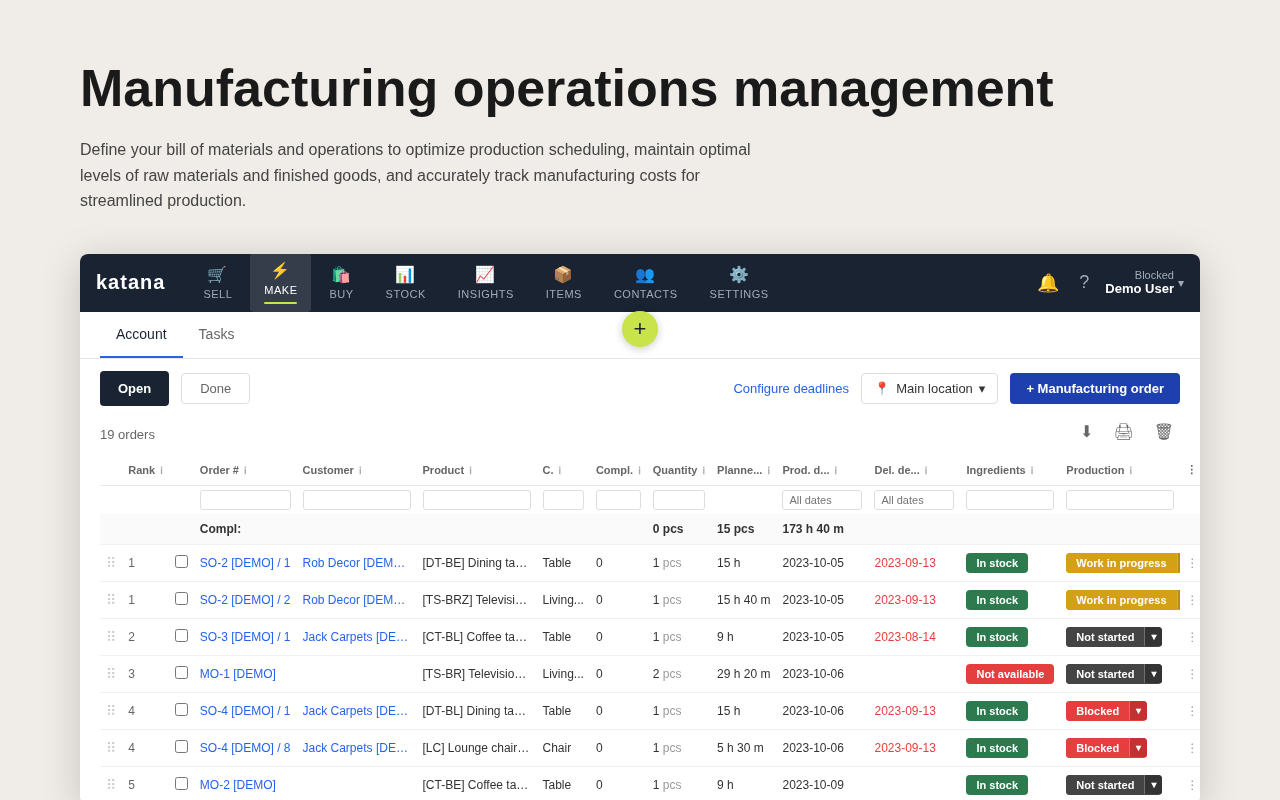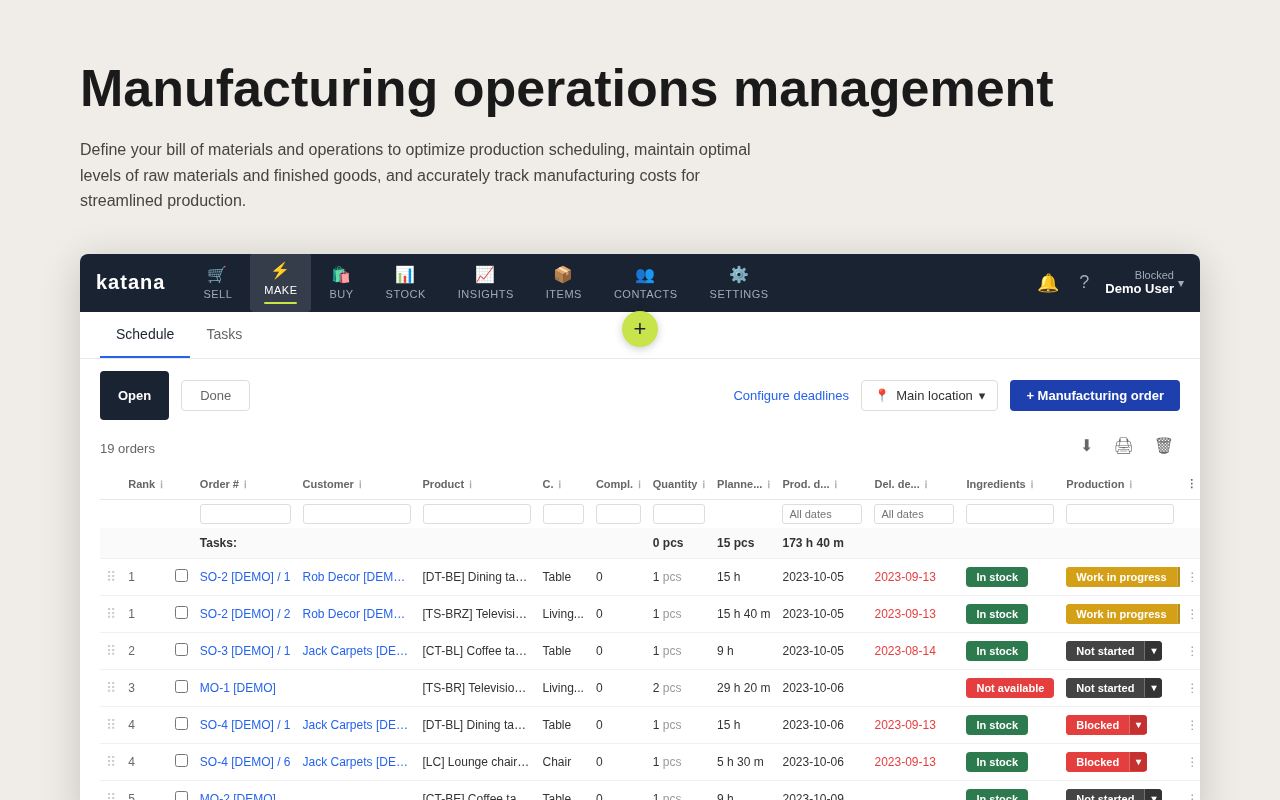--- a/index.html
+++ b/index.html
@@ -160,21 +160,21 @@
     .toolbar {
       display: flex;
       align-items: center;
       padding: 12px 20px;
       gap: 12px;
     }
     .btn-open {
       background: #1a2332;
       color: #fff;
       border: none;
-      padding: 17px 18px;
+      padding: 10px 18px;
       border-radius: 4px;
       font-size: 13px;
       font-weight: 600;
       cursor: pointer;
     }
     .btn-done {
       background: transparent;
       color: #666;
       border: 1px solid #ddd;
       padding: 7px 18px;
@@ -436,21 +436,21 @@
         <span class="chevron-down">▾</span>
       </div>
     </div>
 
     <div class="fab-button">+</div>
   </nav>
 
   <div class="content-area">
 
     <div class="tabs-row">
-      <div class="tab active">Schedule</div>
+      <div class="tab active">Account</div>
       <div class="tab">Tasks</div>
     </div>
 
     <div class="toolbar">
       <button class="btn-open">Open</button>
       <button class="btn-done">Done</button>
       <div class="spacer"></div>
       <a class="configure-deadlines">Configure deadlines</a>
       <button class="btn-location">
         <span>📍</span>
@@ -506,21 +506,21 @@
             <td><input type="text" placeholder="" style=""></td>
             <td></td>
           </tr>
         </thead>
         <tbody id="table-body">
 
           <tr class="total-row">
             <td></td>
             <td></td>
             <td></td>
-            <td><strong>Tasks:</strong></td>
+            <td><strong>Compl:</strong></td>
             <td></td>
             <td></td>
             <td></td>
             <td></td>
             <td><strong>0</strong> pcs</td>
             <td><strong>15</strong> pcs</td>
             <td><strong>173 h 40 m</strong></td>
             <td></td>
             <td></td>
             <td></td>
@@ -633,21 +633,21 @@
         <span class="prod-status-text">Blocked</span>
         <span class="prod-status-arrow">▾</span>
       </span>
     </td>
     <td style="cursor:pointer;color:#999">⋮</td>
   </tr>
             <tr>
     <td><span class="drag-handle">⠿</span></td>
     <td><span class="rank-num">4</span></td>
     <td><input type="checkbox" class="checkbox" style=""></td>
-    <td><a class="order-link">SO-4 [DEMO] / 6</a></td>
+    <td><a class="order-link">SO-4 [DEMO] / 8</a></td>
     <td style="color:#2563eb;cursor:pointer">Jack Carpets [DEMO] (...</td>
     <td>[LC] Lounge chair [DE...</td>
     <td>Chair</td>
     <td>0</td>
     <td>1 <span style="color:#999">pcs</span></td>
     <td>5 h 30 m</td>
     <td><span class="date-normal">2023-10-06</span></td>
     <td><span class="date-red">2023-09-13</span></td>
     <td><span class="badge badge-green">In stock</span></td>
     <td>

